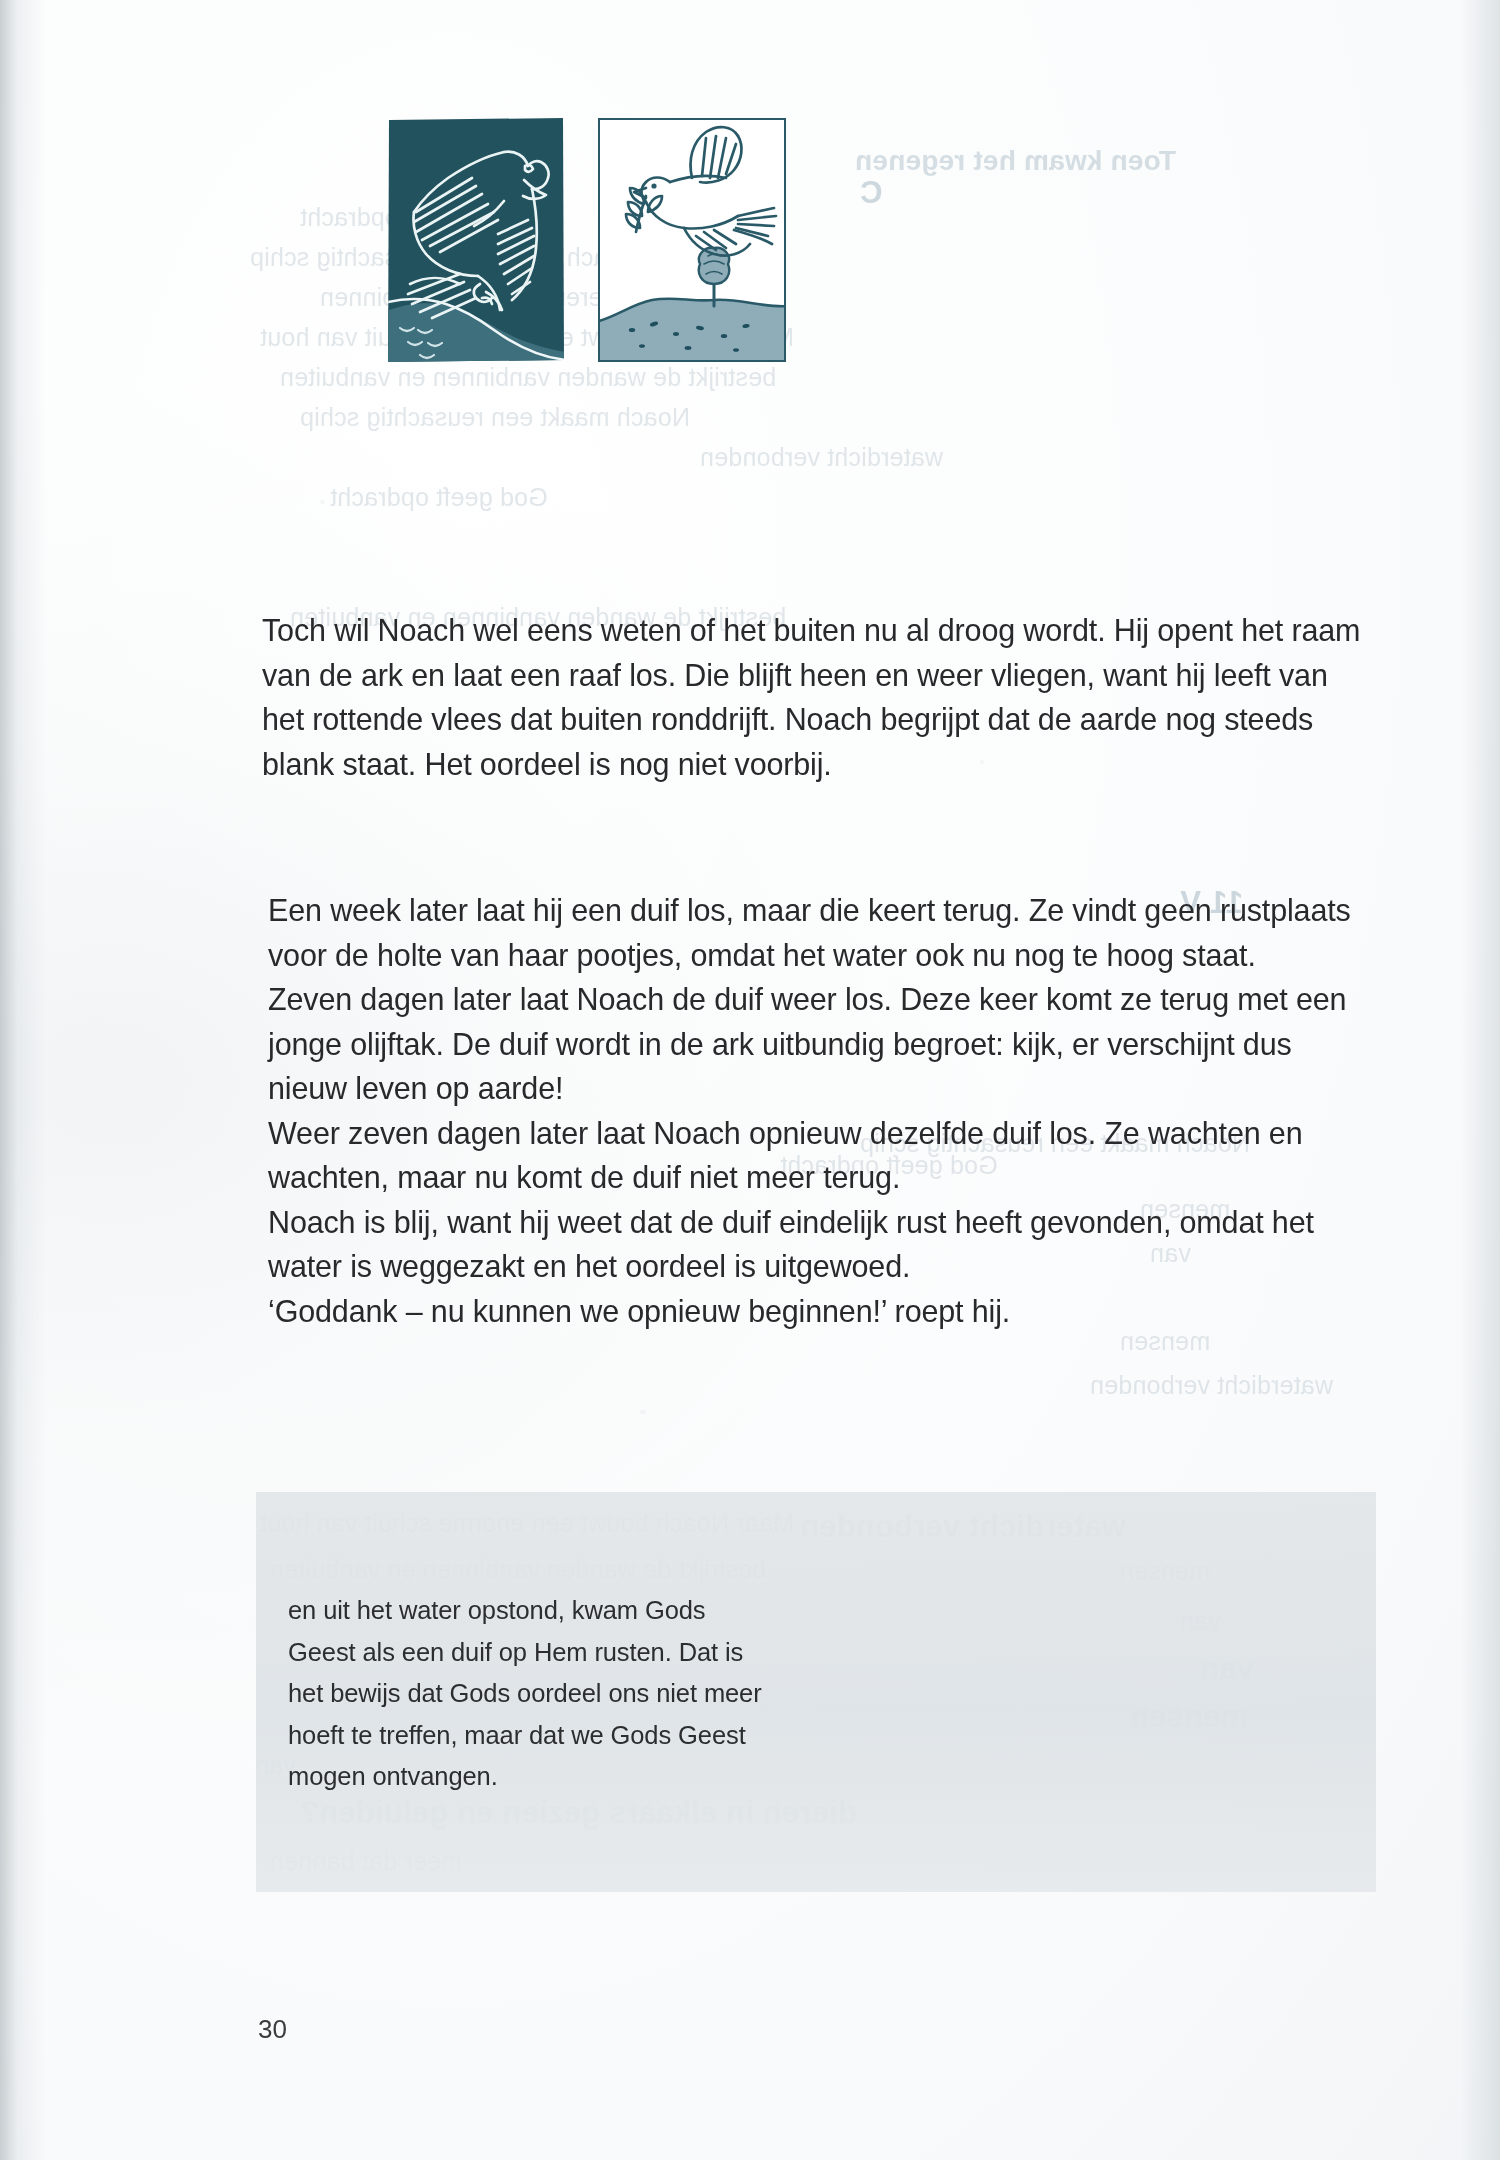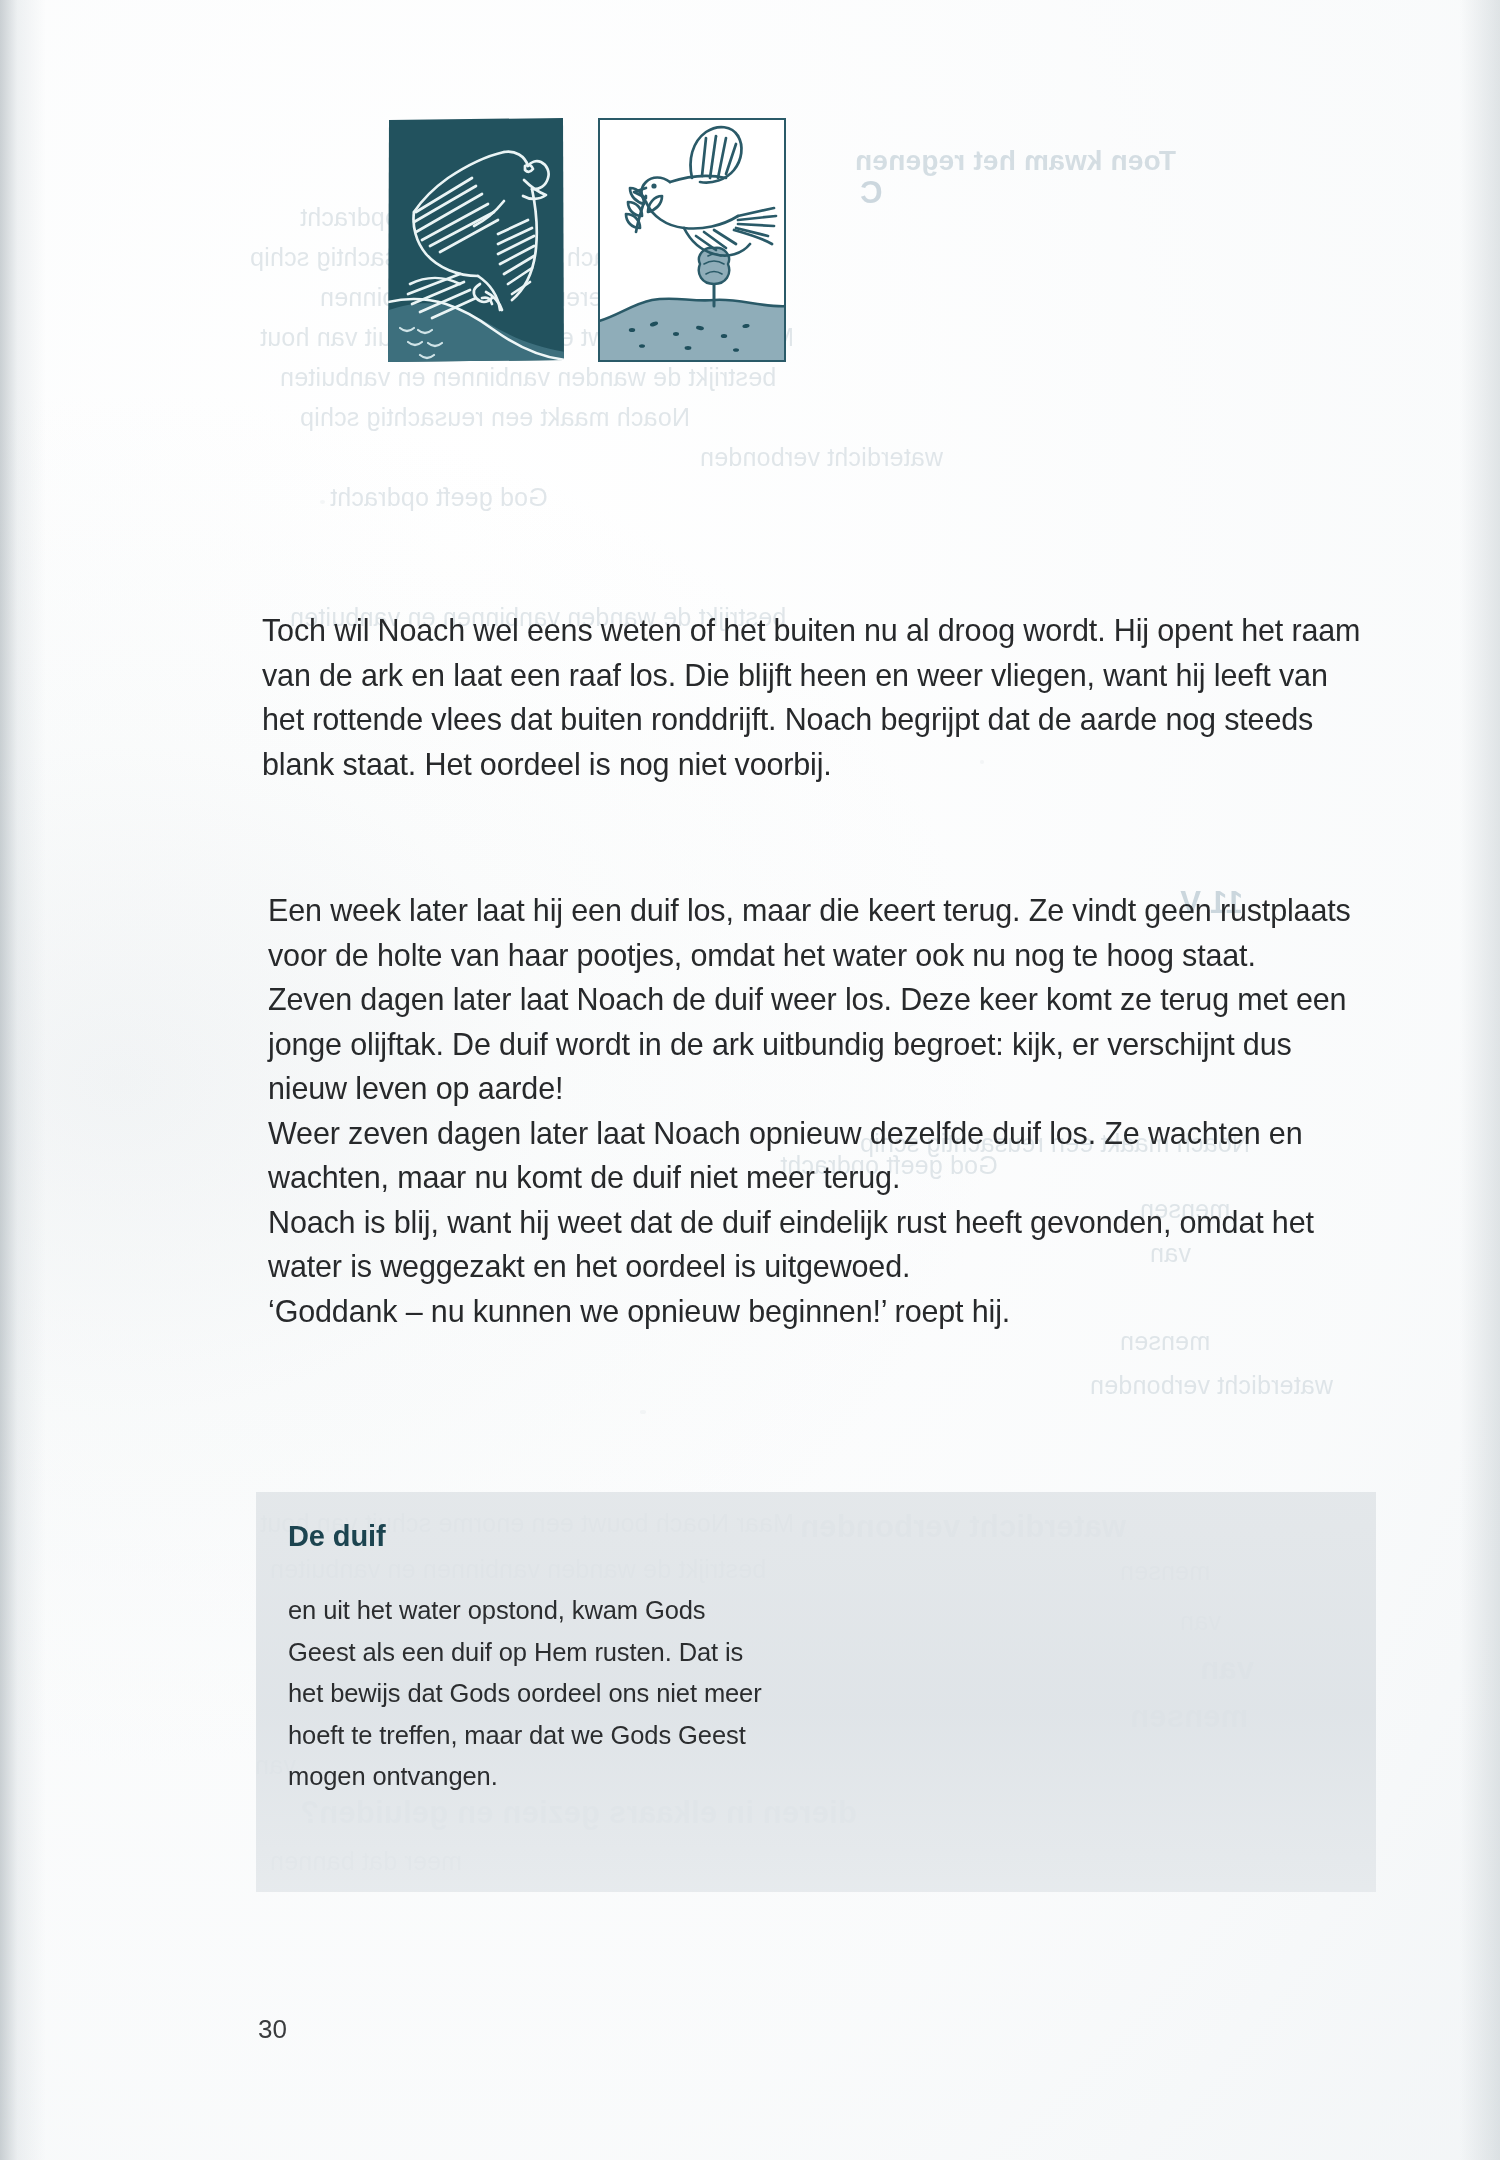--- a/index.html
+++ b/index.html
@@ -358,23 +358,20 @@
   <p class="para" id="para-1">Toch wil Noach wel eens weten of het buiten nu al droog wordt. Hij opent het raam van de ark en laat een raaf los. Die blijft heen en weer vliegen, want hij leeft van het rottende vlees dat buiten ronddrijft. Noach begrijpt dat de aarde nog steeds blank staat. Het oordeel is nog niet voorbij.</p>
 
   <p class="para" id="para-2">Een week later laat hij een duif los, maar die keert terug. Ze vindt geen rustplaats voor de holte van haar pootjes, omdat het water ook nu nog te hoog staat.
 Zeven dagen later laat Noach de duif weer los. Deze keer komt ze terug met een jonge olijftak. De duif wordt in de ark uitbundig begroet: kijk, er verschijnt dus nieuw leven op aarde!
 Weer zeven dagen later laat Noach opnieuw dezelfde duif los. Ze wachten en wachten, maar nu komt de duif niet meer terug.
 Noach is blij, want hij weet dat de duif eindelijk rust heeft gevonden, omdat het water is weggezakt en het oordeel is uitgewoed.
 ‘Goddank – nu kunnen we opnieuw beginnen!’ roept hij.</p>
 
   <div id="infobox"></div>
 
-  <div id="infobox-inner">
-    <div id="infobox-title">De duif</div>
-  </div>
 
   <div id="infobox-cols">
     <div class="info-col">en uit het water opstond, kwam Gods Geest als een duif op Hem rusten. Dat is het bewijs dat Gods oordeel ons niet meer hoeft te treffen, maar dat we Gods Geest mogen ontvangen.</div>
   </div>
 
   <div id="page-number">30</div>
 
   <div class="speckle" style="left:320px; top:500px; width:5px; height:4px;"></div>
   <div class="speckle" style="left:980px; top:760px; width:4px; height:4px;"></div>
   <div class="speckle" style="left:640px; top:1410px; width:6px; height:4px;"></div>

